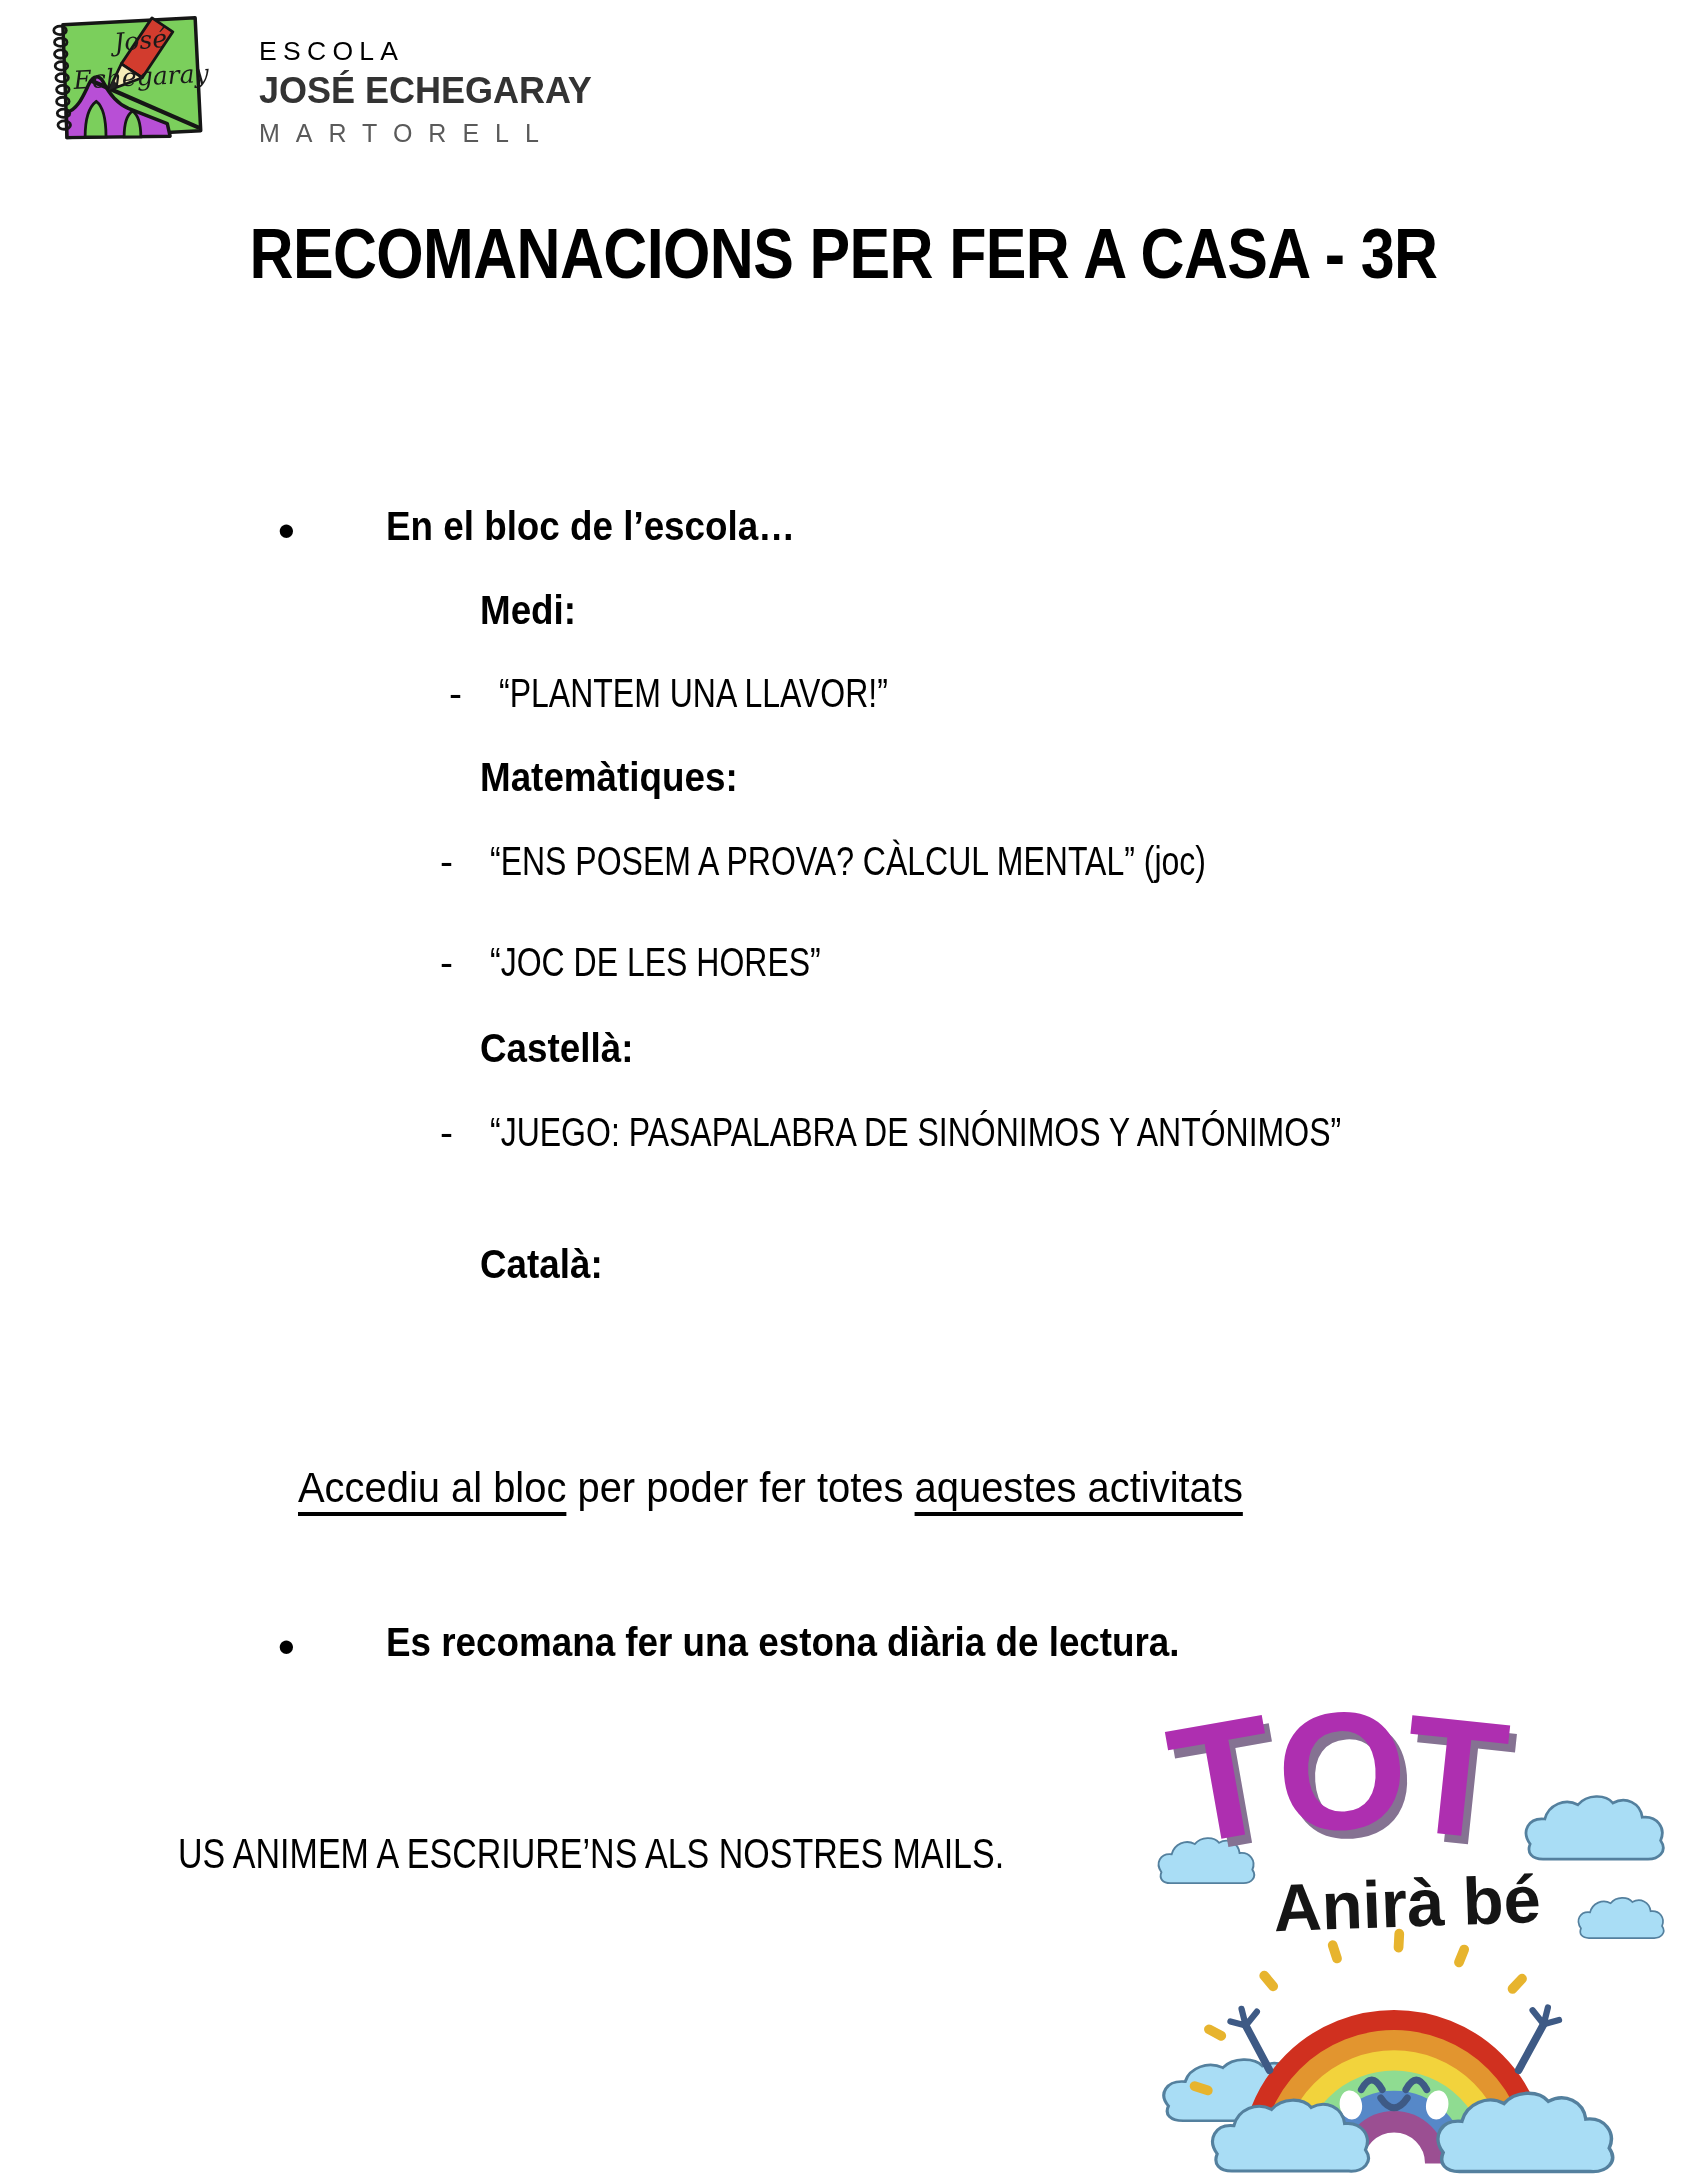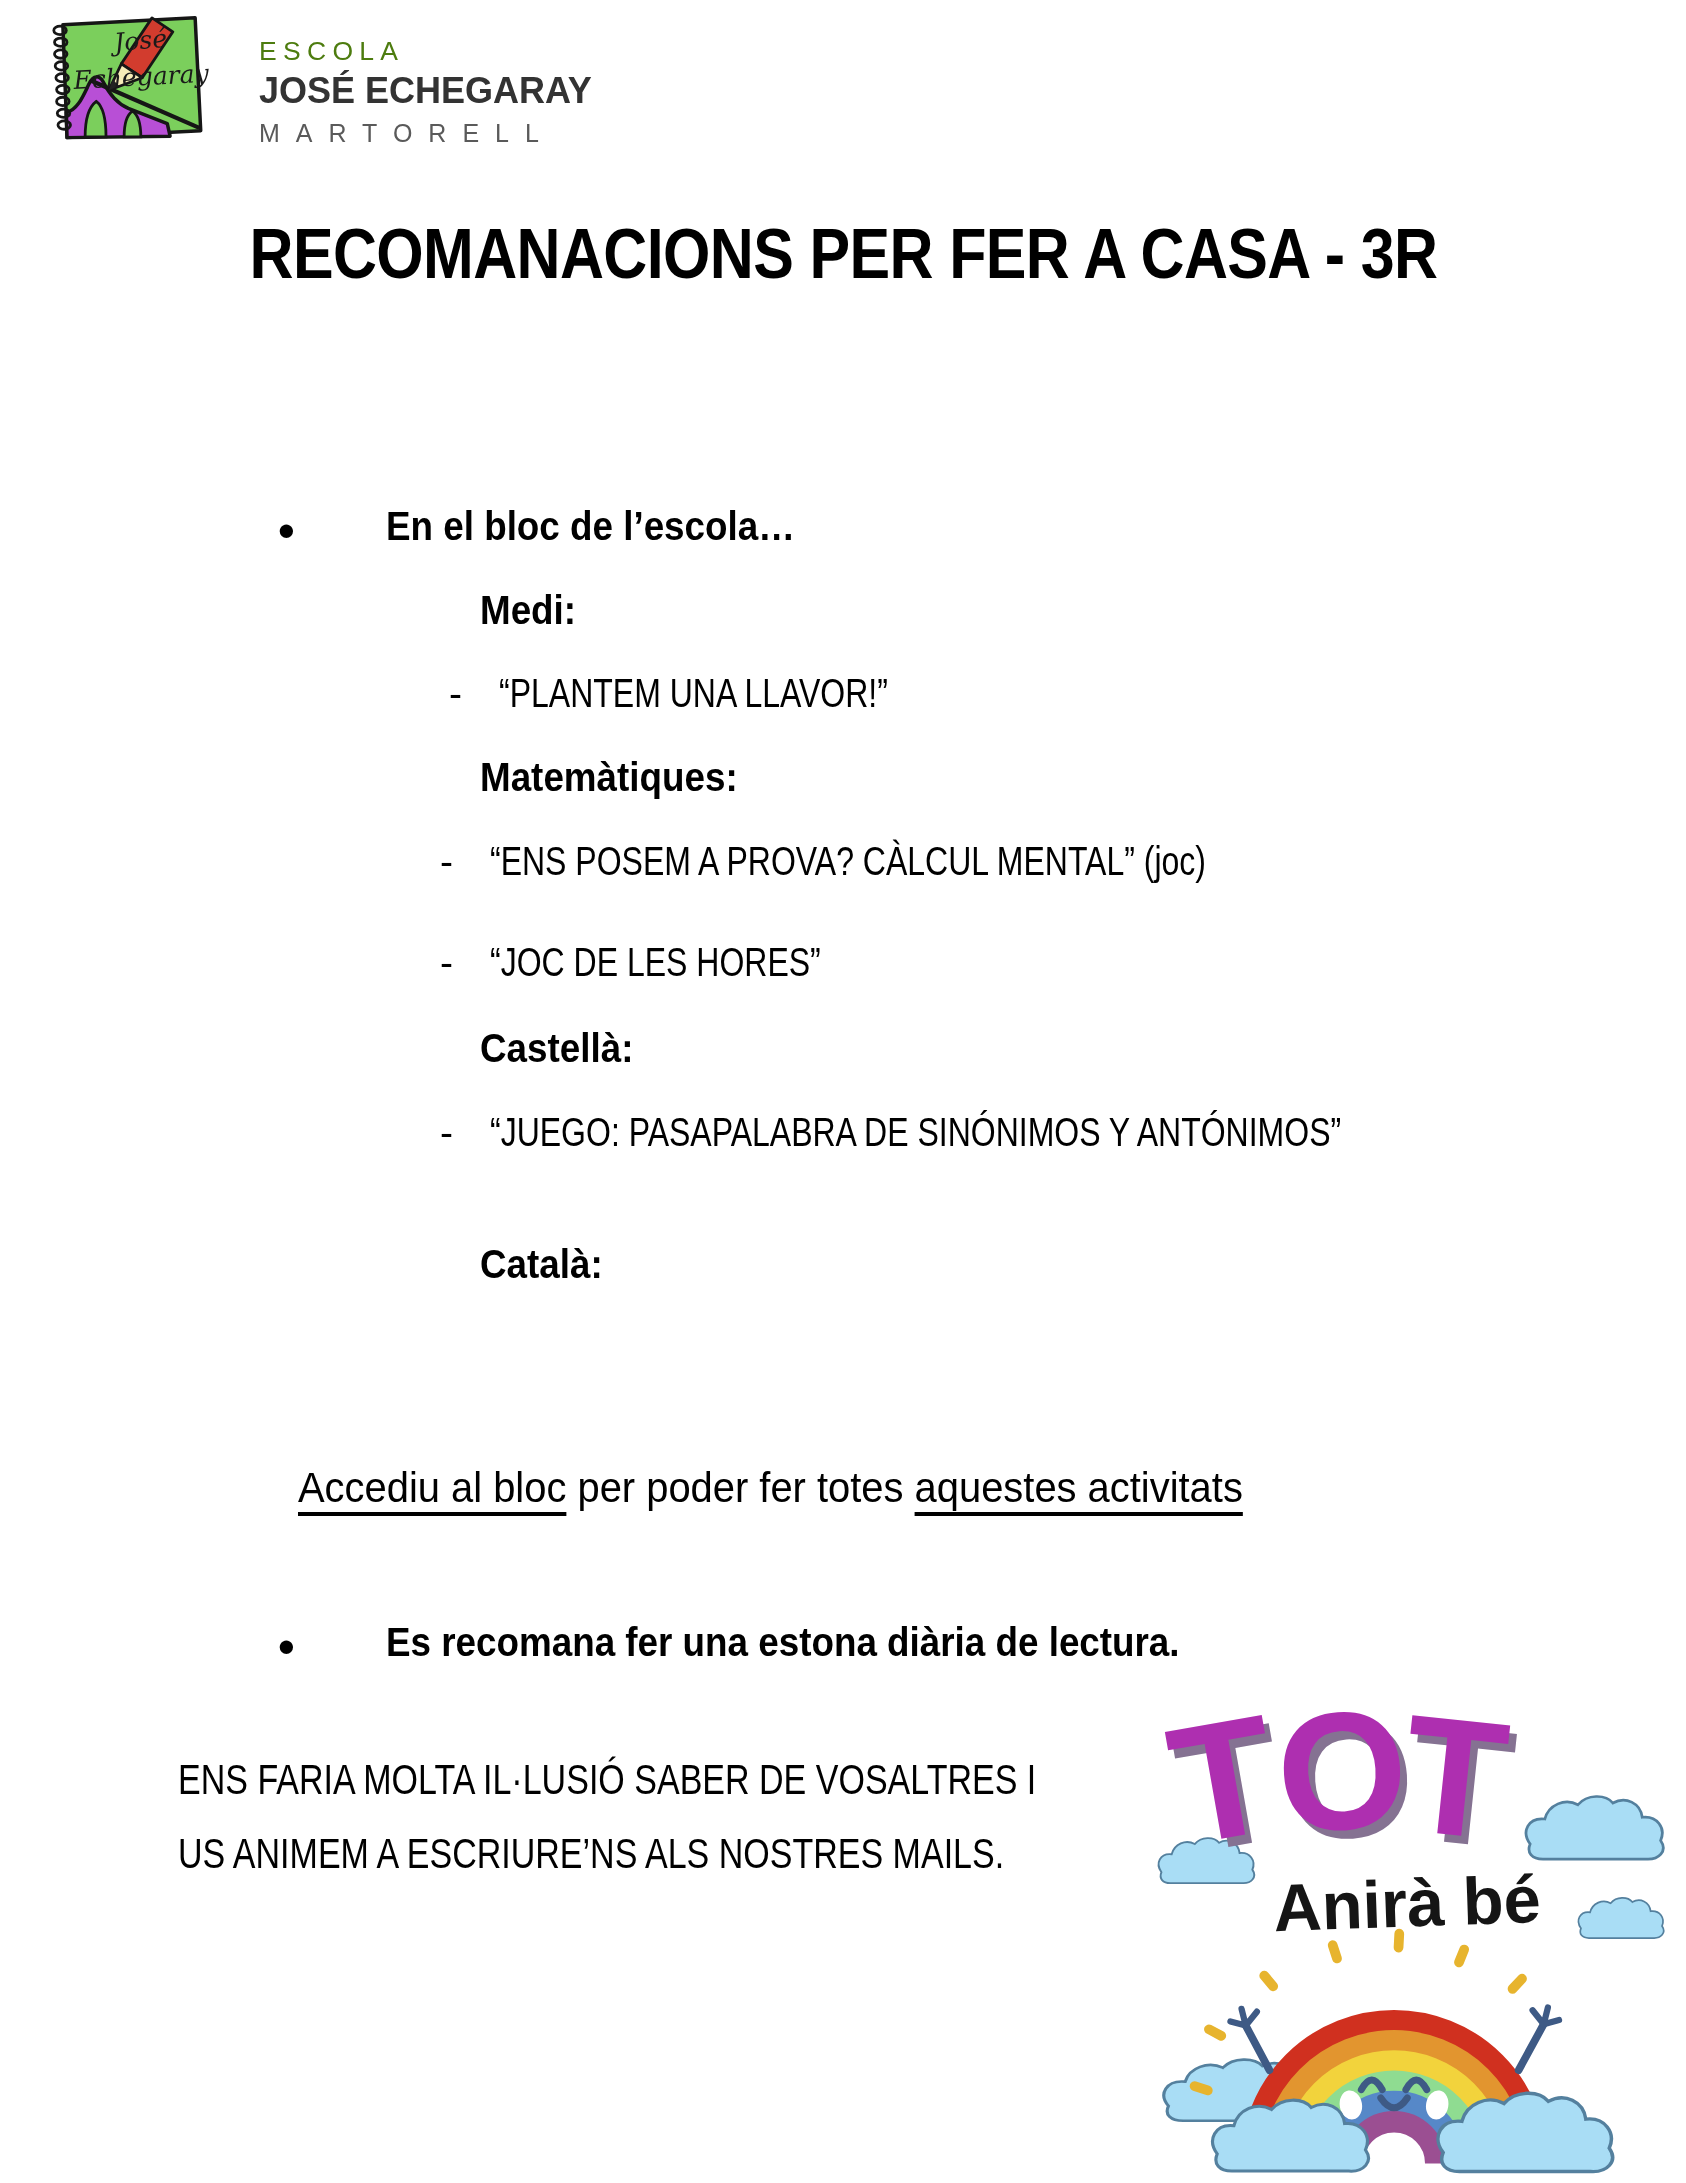--- a/index.html
+++ b/index.html
@@ -11,21 +11,21 @@
     background:#ffffff;
     font-family:"Liberation Sans", sans-serif;
     color:#000;
     overflow:hidden;
   }
   .abs{position:absolute;}
   .row{white-space:nowrap;line-height:1.15;}
 
   
   .brand{left:259px;top:36px;}
-  .brand .escola{font-size:26.5px;letter-spacing:6.3px;color:#4d7c0f;font-weight:400;}
+  .brand .escola{font-size:26.5px;letter-spacing:6.3px;color:#000000;font-weight:400;}
   .brand .name{font-size:36px;font-weight:bold;color:#333;letter-spacing:0;margin-top:2.8px;text-align:right;}
   .brand .city{font-size:25px;letter-spacing:16px;color:#5a5a5a;margin-top:7px;}
 
   
   .title{
     left:0;top:214px;width:100%;
     text-align:center;margin:0;
     font-size:70px;font-weight:bold;letter-spacing:-0.7px;
     transform:scaleX(.87);transform-origin:50% 50%;
   }
@@ -141,23 +141,20 @@
   <div class="abs row access">
     <span class="wrap">
       <span class="u">Accediu al bloc</span><span> per poder fer totes </span><span class="u">aquestes activitats</span>
     </span>
   </div>
 
   <div class="abs row bullet-row" style="left:277px;top:1619px">
     <span class="dot">●</span><span class="btxt">Es recomana fer una estona diària de lectura.</span>
   </div>
 
-  <div class="abs row closing" style="left:178px;top:1756px">
-    <span class="ctxt">ENS FARIA MOLTA IL·LUSIÓ SABER DE VOSALTRES I</span>
-  </div>
   <div class="abs row closing" style="left:178px;top:1830px">
     <span class="ctxt">US ANIMEM A ESCRIURE’NS ALS NOSTRES MAILS.</span>
   </div>
 
   <svg class="abs" style="left:1126px;top:1683px" width="550" height="500" viewBox="0 0 790 718">
     <defs>
       <path id="cloud" d="M14,54 C4,40 12,24 30,26 C34,10 52,2 66,10 C76,-2 96,-2 104,8 C118,0 134,8 136,24 C152,22 162,36 156,50 C164,62 154,72 140,71 L28,71 C16,71 10,64 14,54 Z"></path>
     </defs>
 
     <g fill="#a9ddf5" stroke="#54809e" stroke-width="3">

